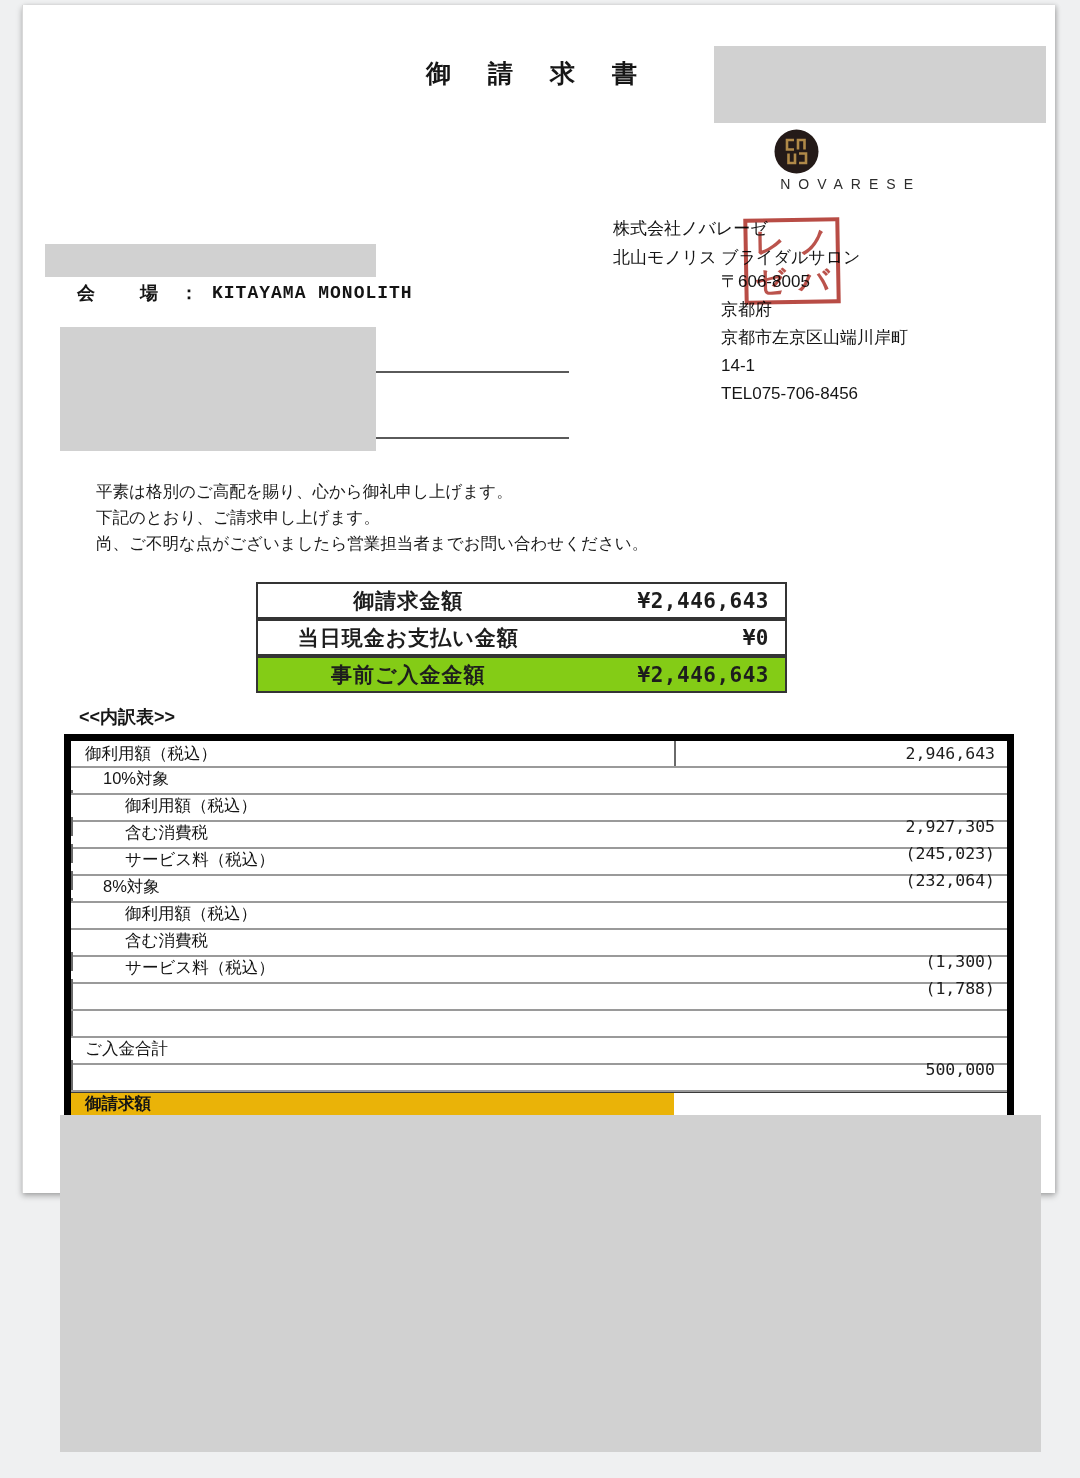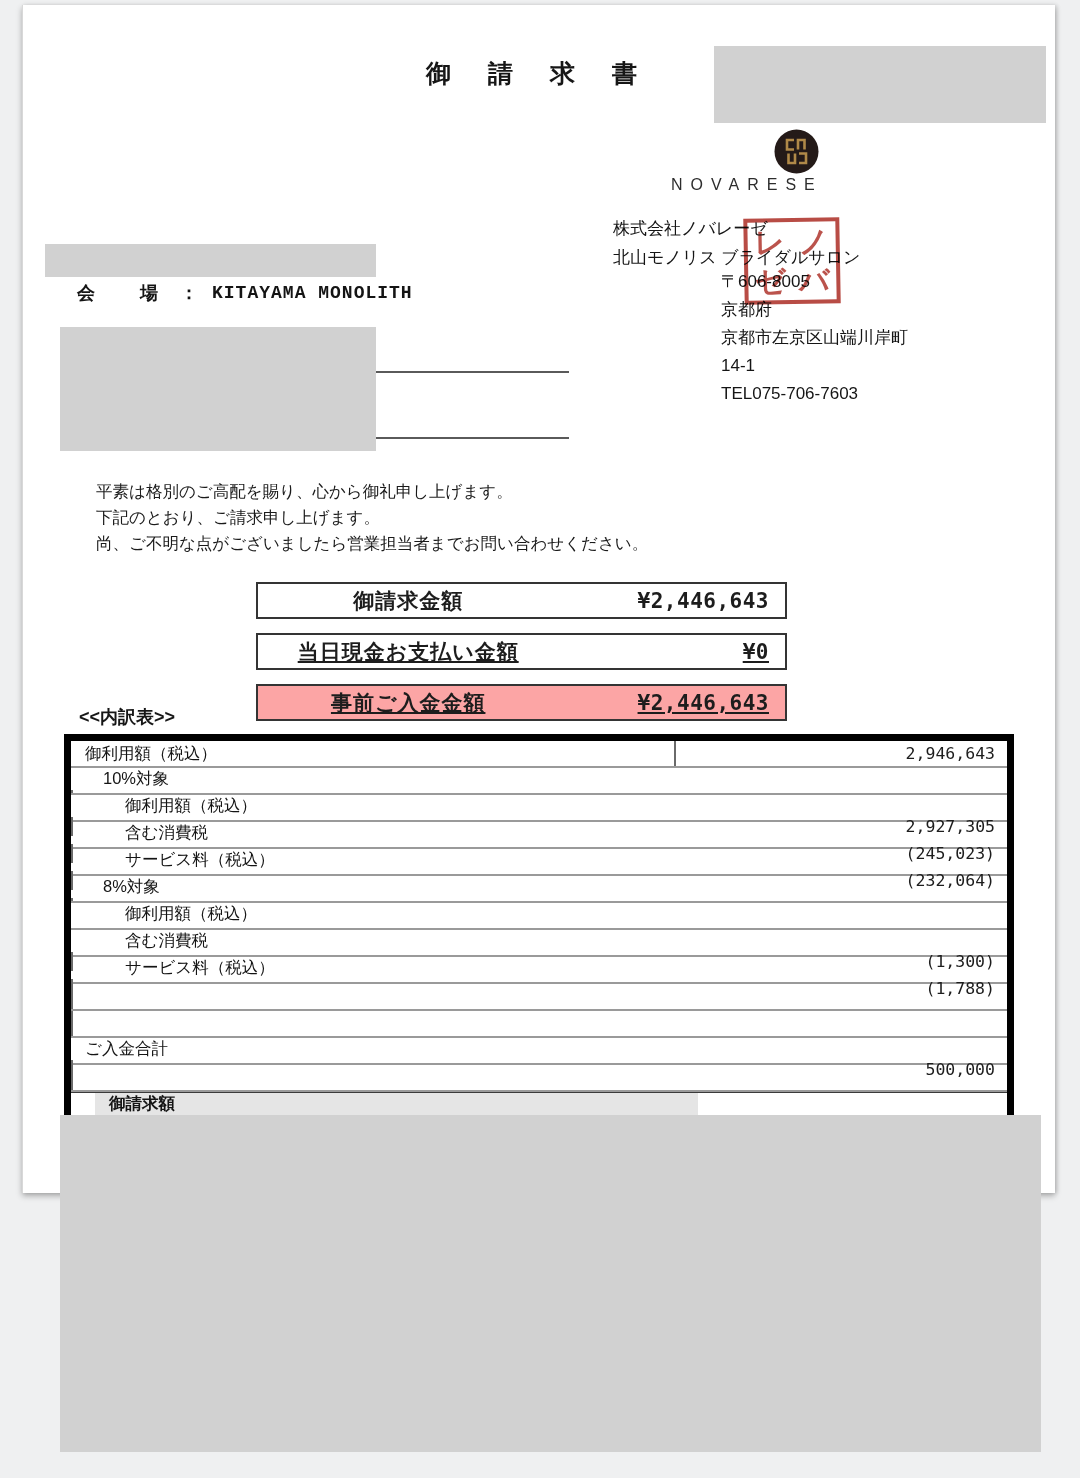--- a/index.html
+++ b/index.html
@@ -12,22 +12,22 @@
 
   
   .doc-title { top:52px; left:0; width:100%; text-align:center; font-size:25px;
     font-weight:600; letter-spacing:15px; color:#161616; }
 
   
   .redact { background:#d1d1d1; }
 
   
   .logo-circle { left:751px; top:124px; width:45px; height:45px; }
-  .brand-word { left:648px; top:171px; width:250px; text-align:left;
-    font-size:16px; letter-spacing:8px; color:#2d2d2d; font-weight:400; }
+  .brand-word { left:648px; top:171px; width:250px; text-align:right;
+    font-size:14px; letter-spacing:8px; color:#2d2d2d; font-weight:400; }
 
   
   .vendor-main { left:590px; top:209px; font-size:17px; line-height:29px; color:#151515; }
   .vendor-addr { left:698px; top:263px; font-size:17px; line-height:28px; color:#151515; }
 
   
   .stamp { left:721px; top:213px; width:96px; height:86px;
     border:4px solid rgba(172,45,36,.85); mix-blend-mode:multiply;
     transform:rotate(-1deg); display:grid; grid-template-columns:1fr 1fr;
     grid-template-rows:1fr 1fr; align-items:center; justify-items:center;
@@ -44,42 +44,42 @@
   
   .sigline { height:2px; background:#5a5a5a; }
 
   
   .greeting { left:73px; top:473px; font-size:16.5px; line-height:26px; color:#1a1a1a; }
 
   
   .summary { left:233px; top:577px; width:531px; }
   .srow { display:flex; align-items:center; height:37px; border:2px solid #343434;
     background:#fff; }
-  .srow + .srow { margin-top:14px;text-decoration:underline; }
-  .srow.hl { background:#fca5a5; }
+  .srow + .srow { margin-top:0; }
+  .srow.hl { background:#84cc16; }
   .srow .lbl { width:57%; text-align:center; font-size:21px; font-weight:700; letter-spacing:1px; }
   .srow .val { flex:1; text-align:right; padding-right:16px; font-size:21px; font-weight:700;
     font-family:"DejaVu Sans Mono","Liberation Mono",monospace; letter-spacing:0.5px; }
 
   
   .bd-head { left:56px; top:700px; font-size:18px; font-weight:600; color:#161616; }
 
   
   .breakdown { left:41px; top:729px; width:950px; border:7px solid #000000; background:#9a9a9a; }
   .brow { display:flex; align-items:stretch; height:25px; background:#fff; border:0; }
   .brow + .brow { margin-top:2px;flex-direction:column; }
   .brow .lbl { width:603px; display:flex; align-items:center; font-size:16.5px;
     font-weight:500; color:#141414; }
   .brow .val { flex:1; display:flex; align-items:center; justify-content:flex-end;
     padding-right:12px; font-size:16.5px; font-weight:500; border-left:2px solid #6a6a6a;
     font-family:"DejaVu Sans Mono","Liberation Mono",monospace; }
   .ind0 { padding-left:14px; }
   .ind1 { padding-left:32px; }
   .ind2 { padding-left:54px; }
-  .brow.total .lbl { background:#e5e5e5; font-weight:700;margin-left:24px; }
+  .brow.total .lbl { background:#eab308; font-weight:700; }
   .brow.total { border-top:1px solid #3a3a3a; }
 </style>
 </head>
 <body>
 
 <div class="page">
 
   <div class="abs doc-title">御 請 求 書</div>
 
   <div class="abs redact" style="left:691px; top:41px; width:332px; height:77px;"></div>
@@ -99,21 +99,21 @@
 
   <div class="abs vendor-main">
     <div>株式会社ノバレーゼ</div>
     <div>北山モノリス ブライダルサロン</div>
   </div>
   <div class="abs vendor-addr">
     <div>〒606-8005</div>
     <div>京都府</div>
     <div>京都市左京区山端川岸町</div>
     <div>14-1</div>
-    <div>TEL075-706-7603</div>
+    <div>TEL075-706-8456</div>
   </div>
 
   <div class="abs stamp">
     <span>レ</span>
     <span>ノ</span>
     <span>ゼ</span>
     <span>バ</span>
   </div>
 
   <div class="abs venue">

